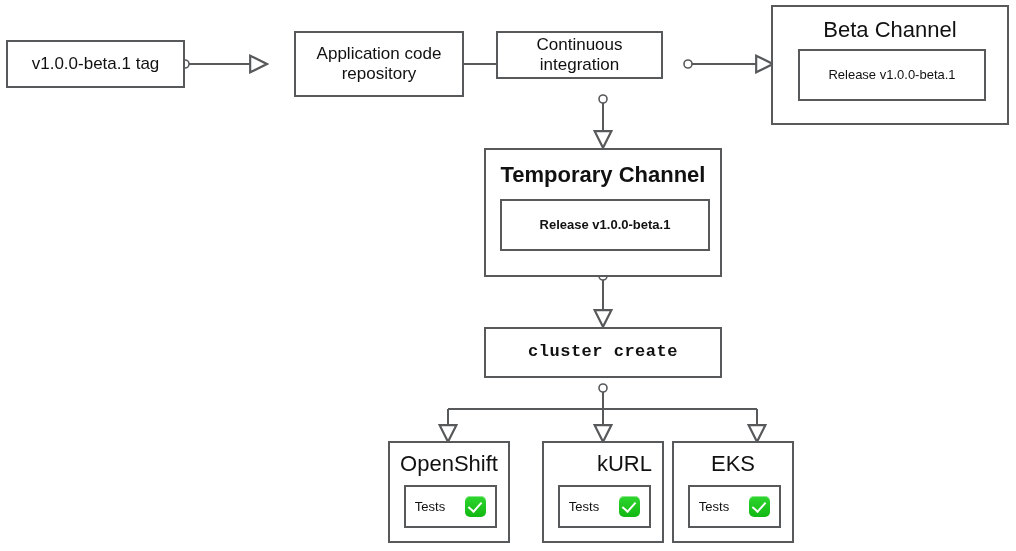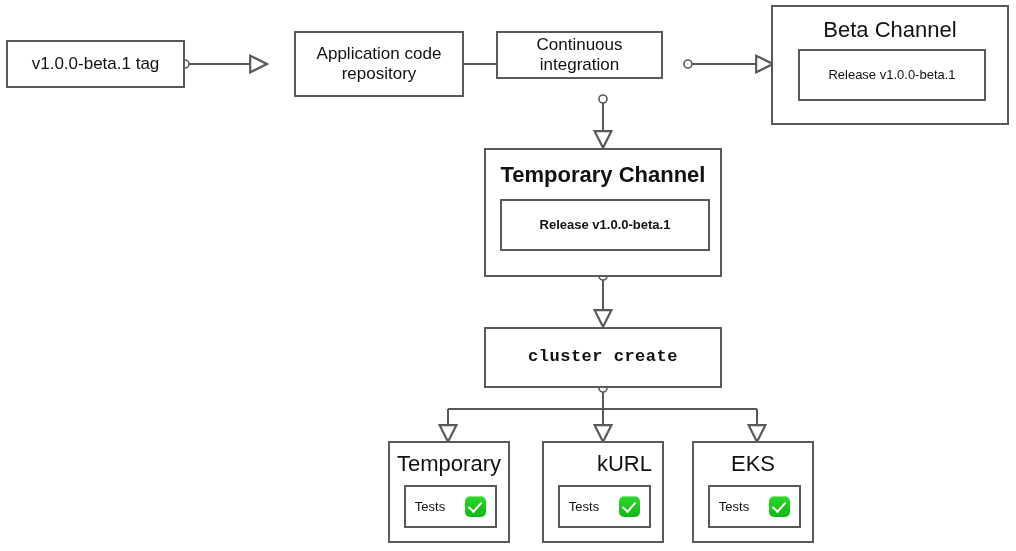--- a/index.html
+++ b/index.html
@@ -162,45 +162,45 @@
     </div>
   </div>
 
   <div class="node container-node" style="left:484px; top:148px; width:238px; height:129px;font-weight:bold;">
     <span class="container-title" style="top:12px;">Temporary Channel</span>
     <div class="inner-box" style="left:14px; top:49px; width:210px; height:52px;">
       <span>Release v1.0.0-beta.1</span>
     </div>
   </div>
 
-  <div class="node mono-node" style="left:484px; top:327px; width:238px; height:61px;align-items:center;">
+  <div class="node mono-node" style="left:484px; top:327px; width:238px; height:51px;align-items:center;">
     <span class="node-label">cluster create</span>
   </div>
 
   <div class="node container-node" style="left:388px; top:441px; width:122px; height:102px;">
-    <span class="container-title" style="top:8px;">Temporary</span>
+    <span class="container-title" style="top:8px;">OpenShift</span>
     <div class="inner-box" style="left:14px; top:42px; width:93px; height:43px;">
       <span class="tests-row">
         <span>Tests</span>
         <span class="check-badge"></span>
       </span>
     </div>
   </div>
 
   <div class="node container-node" style="left:542px; top:441px; width:122px; height:102px;">
     <span class="container-title" style="top:8px;padding-left:43px;">kURL</span>
     <div class="inner-box" style="left:14px; top:42px; width:93px; height:43px;">
       <span class="tests-row">
         <span>Tests</span>
         <span class="check-badge"></span>
       </span>
     </div>
   </div>
 
-  <div class="node container-node" style="left:692px; top:441px; width:122px; height:102px;">
+  <div class="node container-node" style="left:672px; top:441px; width:122px; height:102px;">
     <span class="container-title" style="top:8px;">EKS</span>
     <div class="inner-box" style="left:14px; top:42px; width:93px; height:43px;">
       <span class="tests-row">
         <span>Tests</span>
         <span class="check-badge"></span>
       </span>
     </div>
   </div>
 
 </div>

